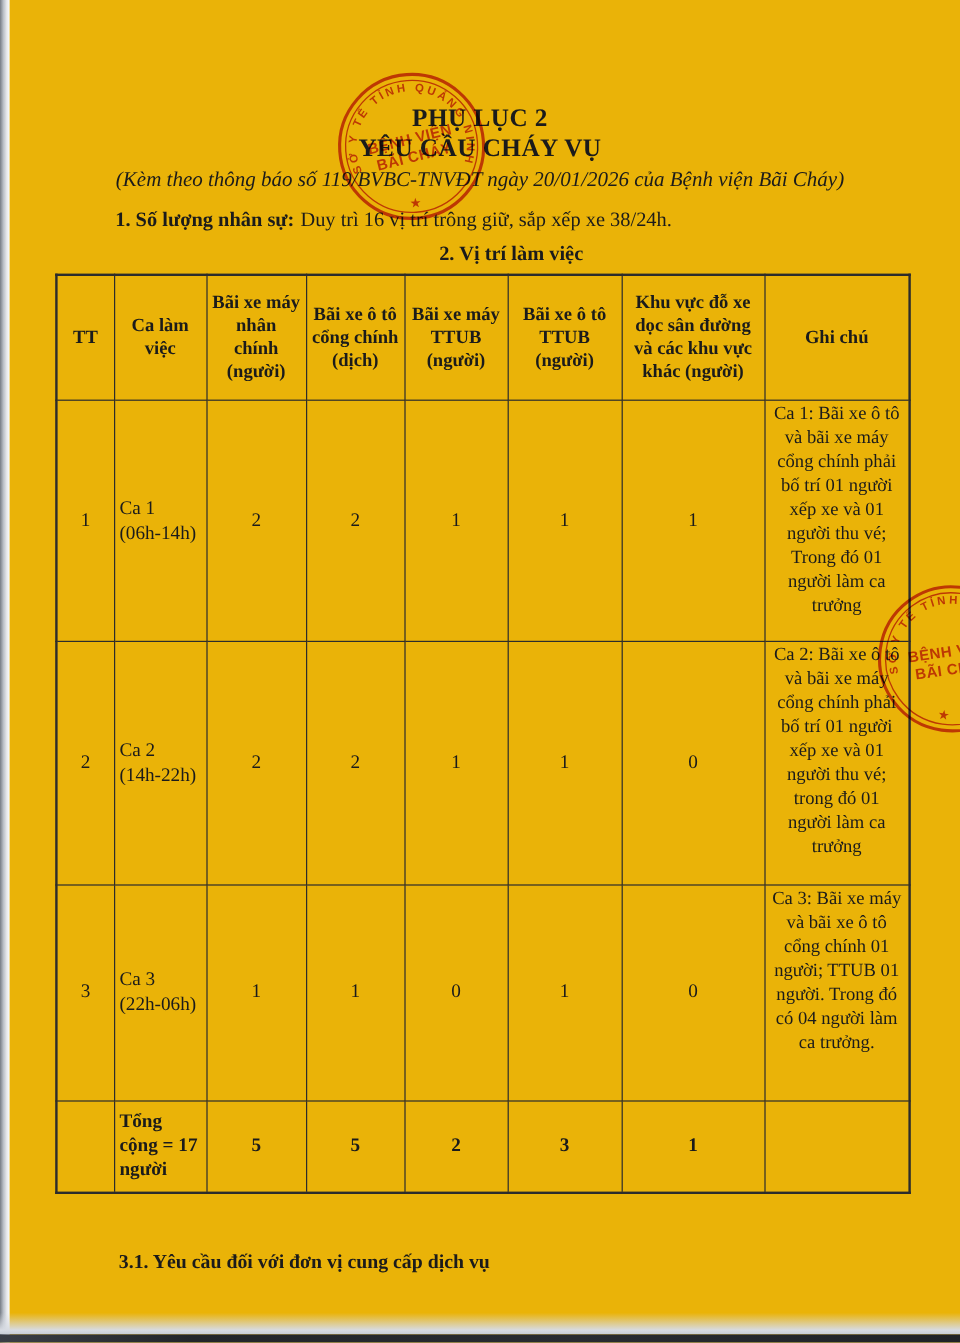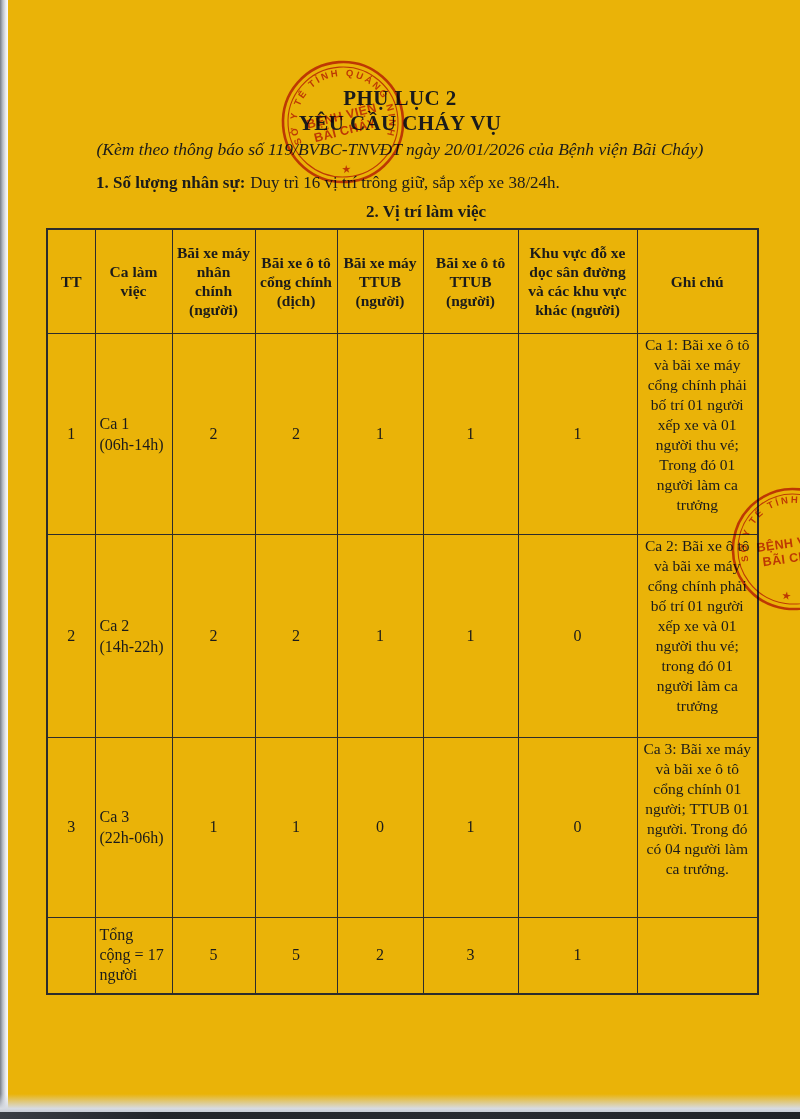--- a/index.html
+++ b/index.html
@@ -57,21 +57,21 @@
     font-weight:bold;font-size:15.5px;line-height:19px;
     text-align:center;vertical-align:middle;padding:2px 3px;
   }
   td.c-tt{text-align:center;vertical-align:middle;}
   td.c-shift{text-align:left;vertical-align:middle;padding-left:6px;line-height:21px;margin-left:36px;}
   td.c-num{text-align:center;vertical-align:middle;}
   td.c-note{
     text-align:center;vertical-align:top;
     font-size:15.5px;line-height:20px;padding:2px 5px 2px 6px;
   }
-  tr.total-row td{font-weight:normal;}
+  tr.total-row td{font-weight:bold;}
   tr.total-row td.c-shift{line-height:20px;}
 
   .stamp{position:absolute;mix-blend-mode:multiply;opacity:.88;z-index:6;}
   .stamp circle{fill:none;stroke:var(--stamp-color,#c8383d);}
   .stamp .ring-outer{stroke-width:2.6;}
   .stamp .ring-inner{stroke-width:1.1;}
   .stamp text{fill:var(--stamp-color,#c8383d);text-anchor:middle;
     font-family:"Liberation Sans","DejaVu Sans",sans-serif;}
   .stamp .ringtext{font-size:9.5px;font-weight:bold;letter-spacing:2.4px;}
   .stamp .cline{font-size:12.5px;font-weight:bold;letter-spacing:.4px;}
@@ -151,20 +151,21 @@
       <td class="c-num">5</td>
       <td class="c-num">5</td>
       <td class="c-num">2</td>
       <td class="c-num">3</td>
       <td class="c-num">1</td>
       <td class="c-note"></td>
     </tr>
   </tbody>
     </table>
 
+  <div class="abs sec3 sec31">3.1. Yêu cầu đối với đơn vị cung cấp dịch vụ</div>
 
   <svg class="stamp" style="left:273px;top:52px" width="140" height="140" viewBox="-70 -70 140 140">
     <g transform="rotate(-4)">
       <circle class="ring-outer" r="60"></circle>
       <circle class="ring-inner" r="55"></circle>
       <path id="arcA" d="M -35.2 29.6 A 46 46 0 1 1 35.2 29.6" fill="none"></path>
       <text class="ringtext"><textPath href="#arcA" startOffset="50%">SỞ Y TẾ TỈNH QUẢNG NINH</textPath></text>
       <text class="star" y="51">★</text>
     </g>
     <g transform="rotate(-14)">

